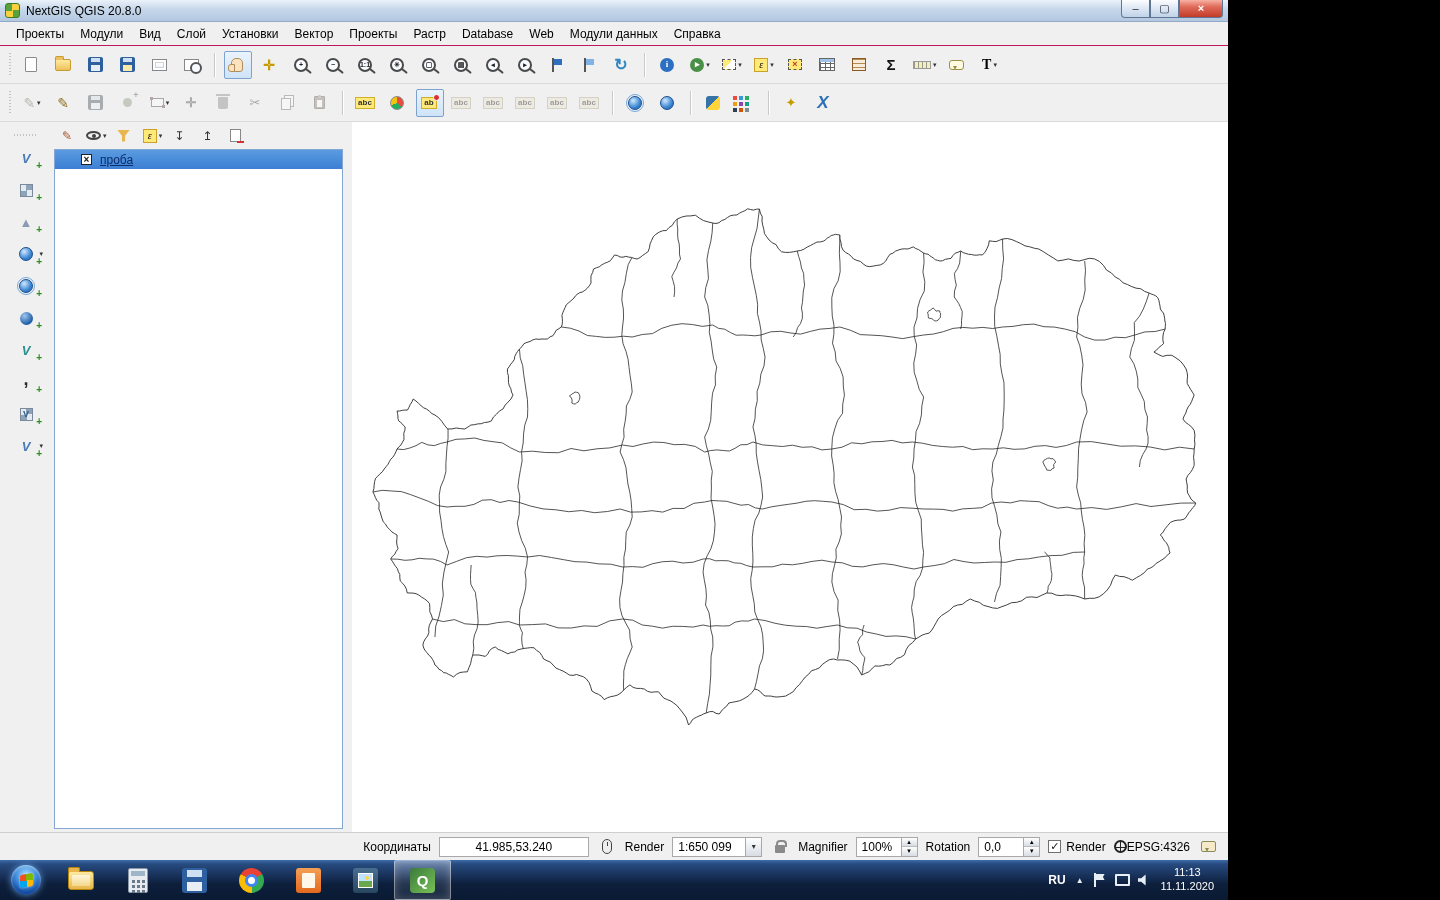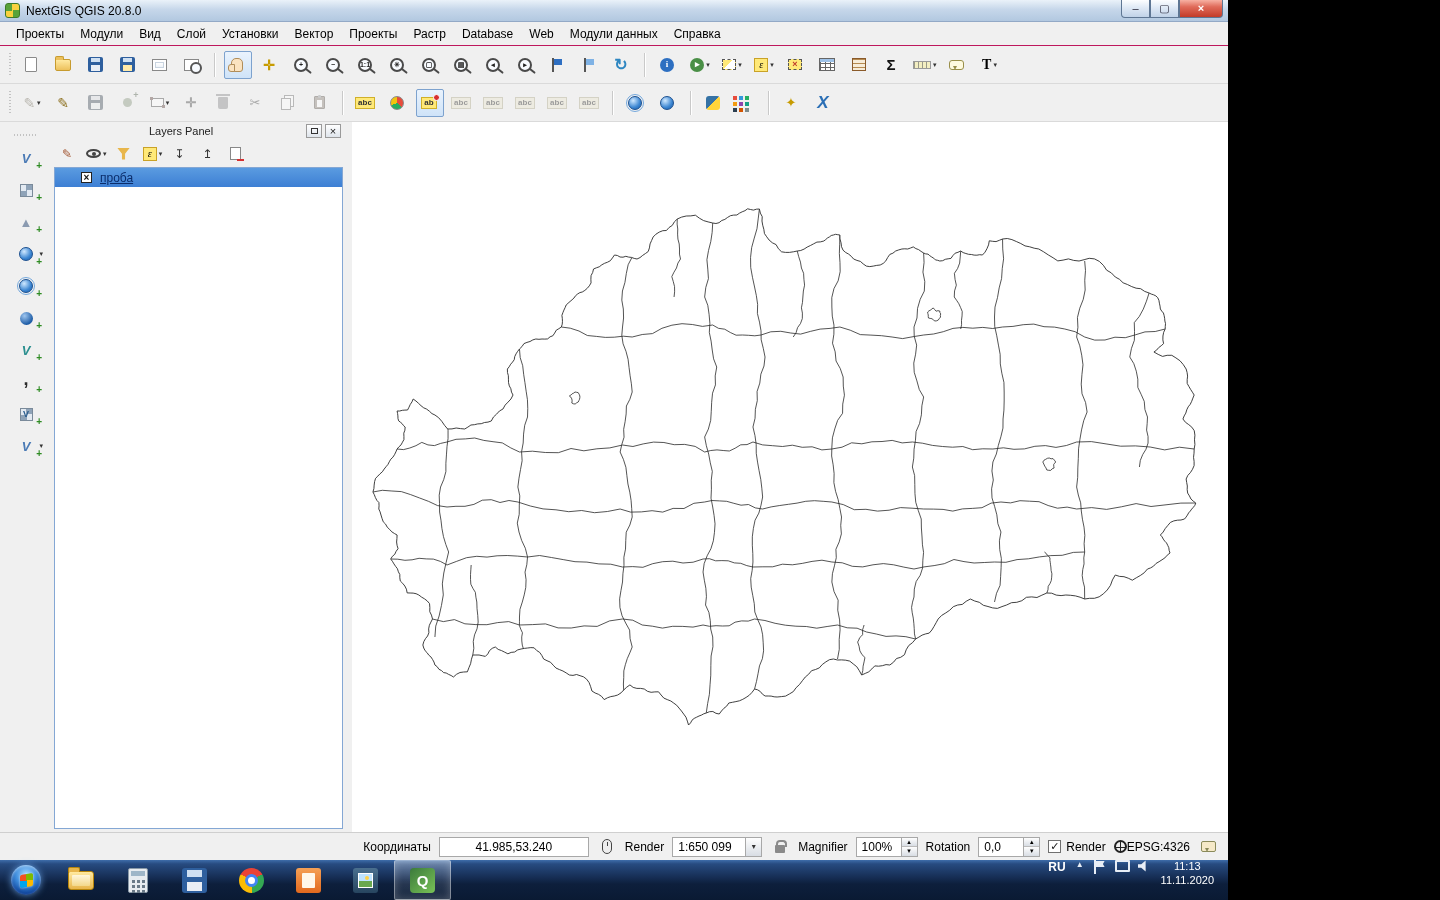--- a/index.html
+++ b/index.html
@@ -180,21 +180,21 @@
   .tk-floppy .tic::before{content:"";position:absolute;top:2px;left:5px;right:5px;height:7px;background:#cfe0f2}
   .tk-floppy .tic::after{content:"";position:absolute;bottom:2px;left:5px;right:5px;height:9px;background:#e9eef5}
   .tk-chrome .tic{width:25px;height:25px;border-radius:50%;background:conic-gradient(from -60deg,#ea4335 0 120deg,#34a853 0 240deg,#fbbc05 0)}
   .tk-chrome .tic::after{content:"";position:absolute;inset:6px;background:#fff;border-radius:50%;border:3px solid #4285f4}
   .tk-orange .tic{width:25px;height:25px;background:linear-gradient(#f5a055,#e2691e);border-radius:3px}
   .tk-orange .tic::after{content:"";position:absolute;inset:5px 6px;background:#fff7ea;border-radius:1px}
   .tk-photo .tic{width:25px;height:25px;background:linear-gradient(#4a6f8f,#27455f);border-radius:3px}
   .tk-photo .tic::after{content:"";position:absolute;inset:5px;background:linear-gradient(#bfe3ff 55%,#69a84f 55%);border:1px solid #fff}
   .tk-photo .tic::before{content:"";position:absolute;top:8px;right:9px;width:4px;height:4px;background:#ffd24a;border-radius:50%;z-index:1}
   .tk-qgis .tic{width:25px;height:25px;background:linear-gradient(135deg,#3b7a3b,#79c257);border-radius:4px;color:#fff;font-weight:bold;font-size:15px}
-  .tray{margin-left:auto;display:flex;gap:10px;padding:0 10px}
+  .tray{margin-left:auto;display:flex;align-items:center;gap:10px;padding:0 10px}
   .tray-lang{font-size:12px;font-weight:bold;color:#fff}
   .tray-arrow{font-size:8px;color:#e8eef6}
   .ic-trayflag{width:11px;height:14px;border-left:2px solid #e8eef6;position:relative;display:block}
   .ic-trayflag::after{content:"";position:absolute;left:0;top:1px;width:9px;height:6px;background:#e8eef6;clip-path:polygon(0 0,100% 0,82% 50%,100% 100%,0 100%)}
   .ic-network{width:13px;height:12px;position:relative;display:block}
   .ic-network::before{content:"";position:absolute;left:0;top:0;width:11px;height:8px;border:2px solid #e8eef6;border-radius:1px}
   .ic-network::after{content:"";position:absolute;left:3px;bottom:0;width:6px;height:2px;background:#e8eef6}
   .ic-speaker{width:13px;height:12px;background:#e8eef6;clip-path:polygon(0 35%,28% 35%,62% 5%,62% 95%,28% 65%,0 65%);display:block}
   .tray-clock{display:flex;flex-direction:column;align-items:center;font-size:11px;line-height:1.25;color:#fff;padding-right:4px}
 </style>
@@ -633,31 +633,20 @@
         </button>
 
         <button class="tb ic-v badge">
           <span class="ic">V</span>
           <span class="plus"></span>
           <span class="dd">▾</span>
         </button>
       </div>
 
     <div class="panel-wrap">
-      <div class="panel-titlebar">
-        <span class="panel-title">Layers Panel</span>
-        <span class="panel-btns">
-          <button class="pbtn">
-              <span class="sq"></span>
-            </button>
-          <button class="pbtn">
-              <span class="xicon"></span>
-            </button>
-        </span>
-      </div>
       <div class="panel-toolbar">
 
           <button class="tb ic-brush">
             <span class="ic">✎</span>
             <span class="plus"></span>
             <span class="dd"></span>
           </button>
 
           <button class="tb ic-eye">
             <span class="ic"></span>

